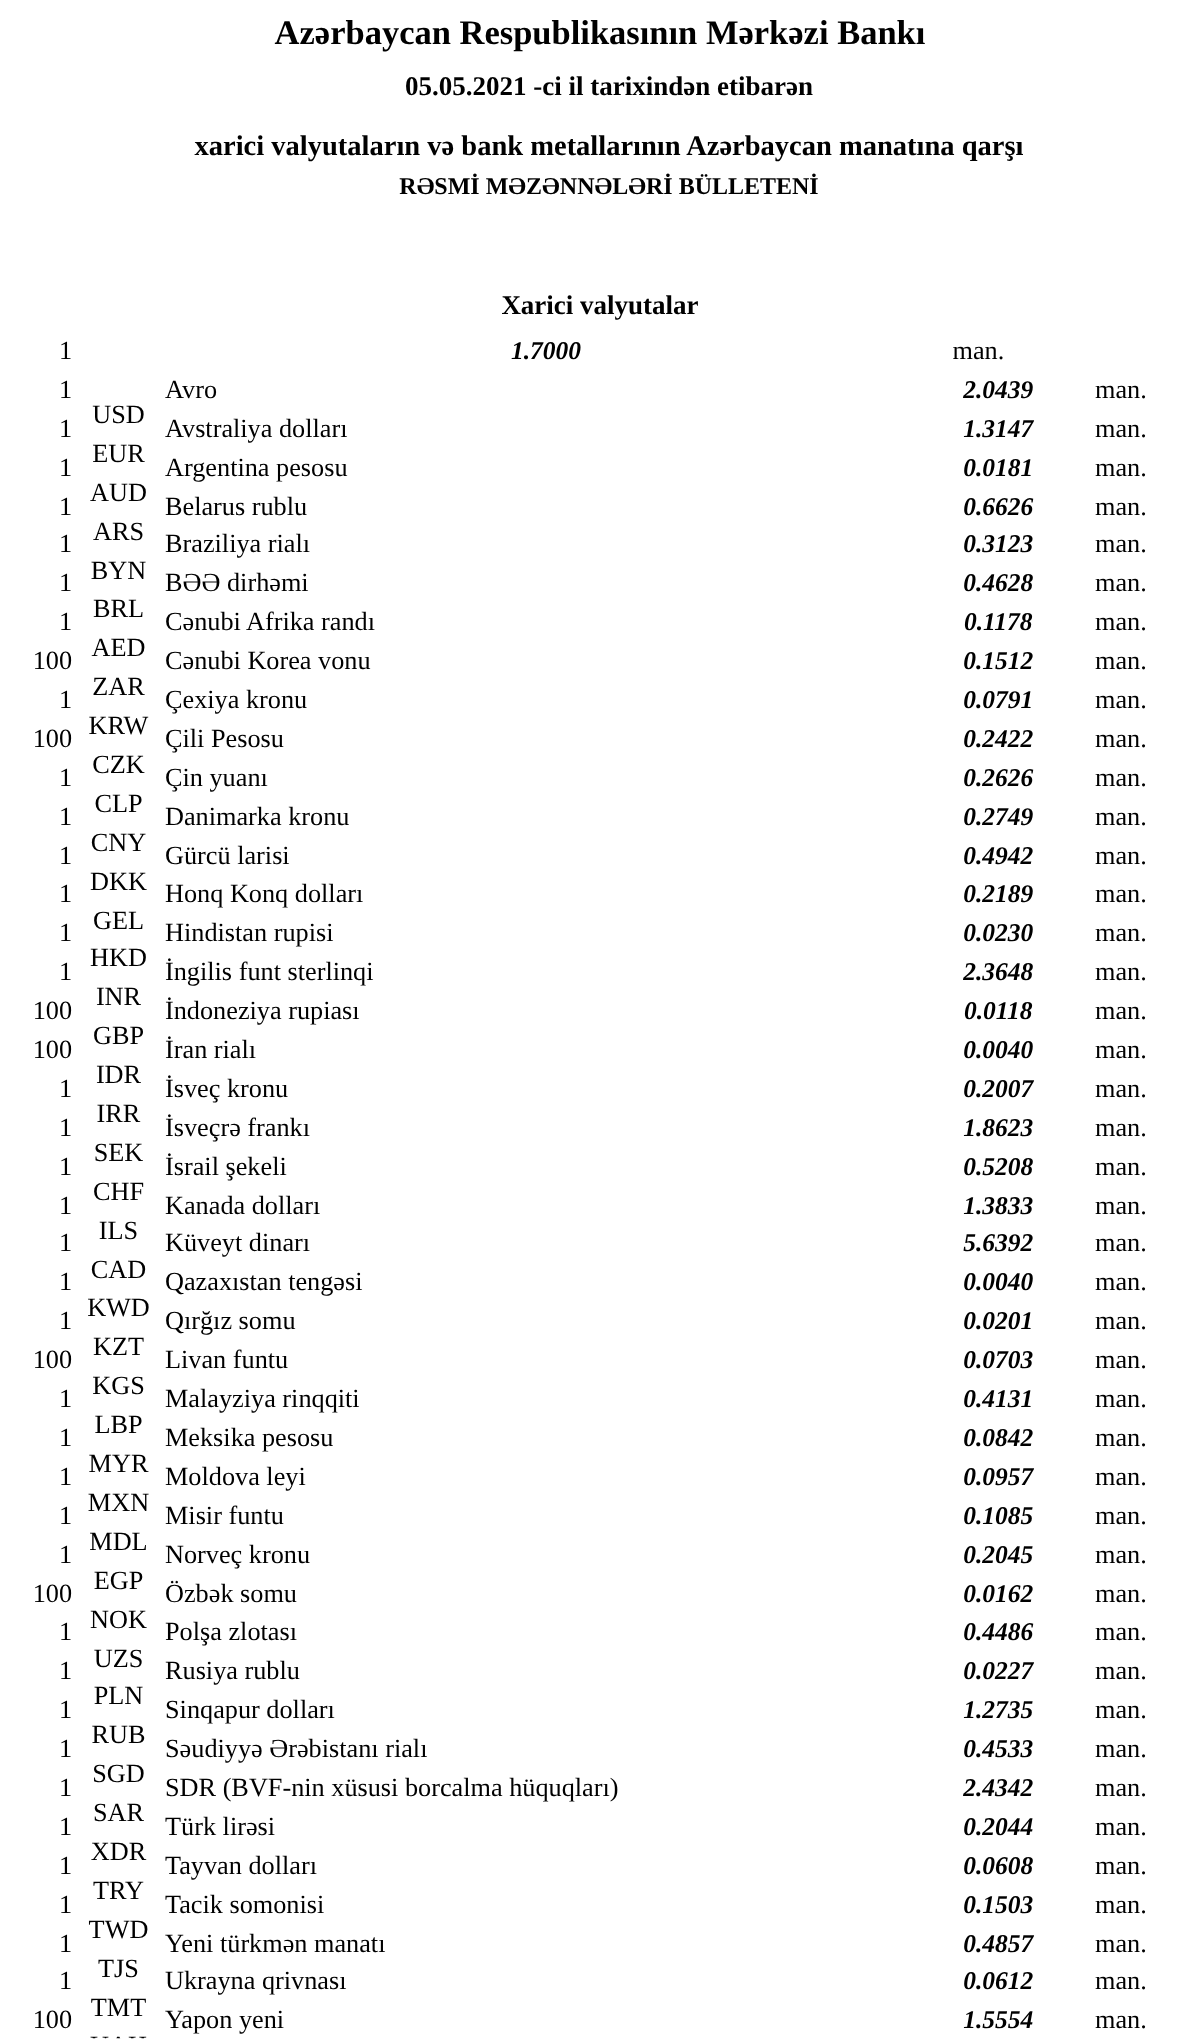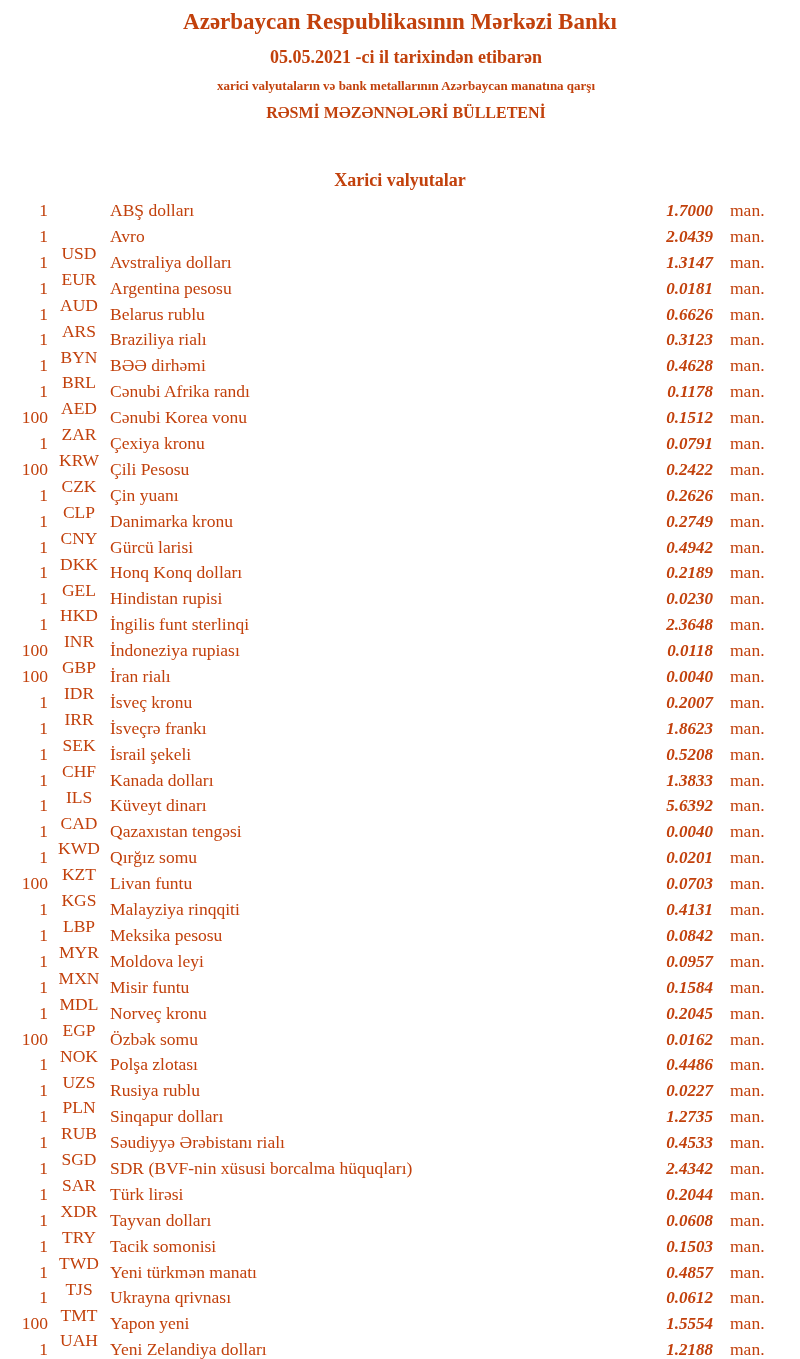--- a/index.html
+++ b/index.html
@@ -6,21 +6,21 @@
     margin: 0;
     padding: 0;
     background: #ffffff;
   }
   .page {
     position: relative;
     width: 800px;
     height: 1359px;
     margin: 0 auto;
     background: #ffffff;
-    color: #c2410c;
+    color: #000000;
     font-family: "Liberation Serif", "DejaVu Serif", serif;
     overflow: hidden;
     box-sizing: border-box;
     padding-top: 6px;
   }
   .title {
     text-align: center;
     font-size: 23px;
     font-weight: bold;
     line-height: 32px;
@@ -29,35 +29,35 @@
     text-align: center;
     font-weight: bold;
     padding-left: 12px;
   }
   .sub.date {
     font-size: 18px;
     line-height: 26px;
     margin-top: 6px;
   }
   .sub.subject {
-    font-size: 13px;
+    font-size: 19px;
     line-height: 27px;
-    margin-top: 2px;
+    margin-top: 14px;
     font-family: Liberation Serif, serif;
   }
   .sub.bulletin {
     font-size: 16px;
     line-height: 28px;
   }
   .section-title {
     text-align: center;
     font-size: 18px;
     font-weight: bold;
     line-height: 24px;
-    margin-top: 41px;
+    margin-top: 52px;
   }
   .rows {
     margin-top: 6px;
   }
   .row {
     display: grid;
     grid-template-columns: 48px 62px 1fr 95px 60px;
     box-sizing: border-box;
     padding-right: 27px;
     height: 25.9px;
@@ -70,21 +70,21 @@
   }
   .row .code {
     text-align: center;
     margin-top: 43px;
   }
   .row .name {
     text-align: left;
     overflow: hidden;
   }
   .row .rate {
-    text-align: right;
+    text-align: center;
     font-weight: bold;
     font-style: italic;
     font-size: 17px;
   }
   .row .unit {
     box-sizing: border-box;
     padding-left: 17px;
     text-align: left;
   }
 </style>
@@ -96,21 +96,20 @@
   <div class="sub date">05.05.2021 -ci il tarixindən etibarən</div>
   <div class="sub subject">xarici valyutaların və bank metallarının Azərbaycan manatına qarşı</div>
   <div class="sub bulletin">RƏSMİ MƏZƏNNƏLƏRİ BÜLLETENİ</div>
 
   <div class="section-title">Xarici valyutalar</div>
 
   <div class="rows">
       <div class="row">
     <span class="qty">1</span>
     <span class="code">USD</span>
-    <span class="name">ABŞ dolları</span>
     <span class="rate">1.7000</span>
     <span class="unit">man.</span>
   </div>
       <div class="row">
     <span class="qty">1</span>
     <span class="code">EUR</span>
     <span class="name">Avro</span>
     <span class="rate">2.0439</span>
     <span class="unit">man.</span>
   </div>
@@ -307,21 +306,21 @@
     <span class="qty">1</span>
     <span class="code">MDL</span>
     <span class="name">Moldova leyi</span>
     <span class="rate">0.0957</span>
     <span class="unit">man.</span>
   </div>
       <div class="row">
     <span class="qty">1</span>
     <span class="code">EGP</span>
     <span class="name">Misir funtu</span>
-    <span class="rate">0.1584</span>
+    <span class="rate">0.1085</span>
     <span class="unit">man.</span>
   </div>
       <div class="row">
     <span class="qty">1</span>
     <span class="code">NOK</span>
     <span class="name">Norveç kronu</span>
     <span class="rate">0.2045</span>
     <span class="unit">man.</span>
   </div>
       <div class="row">

